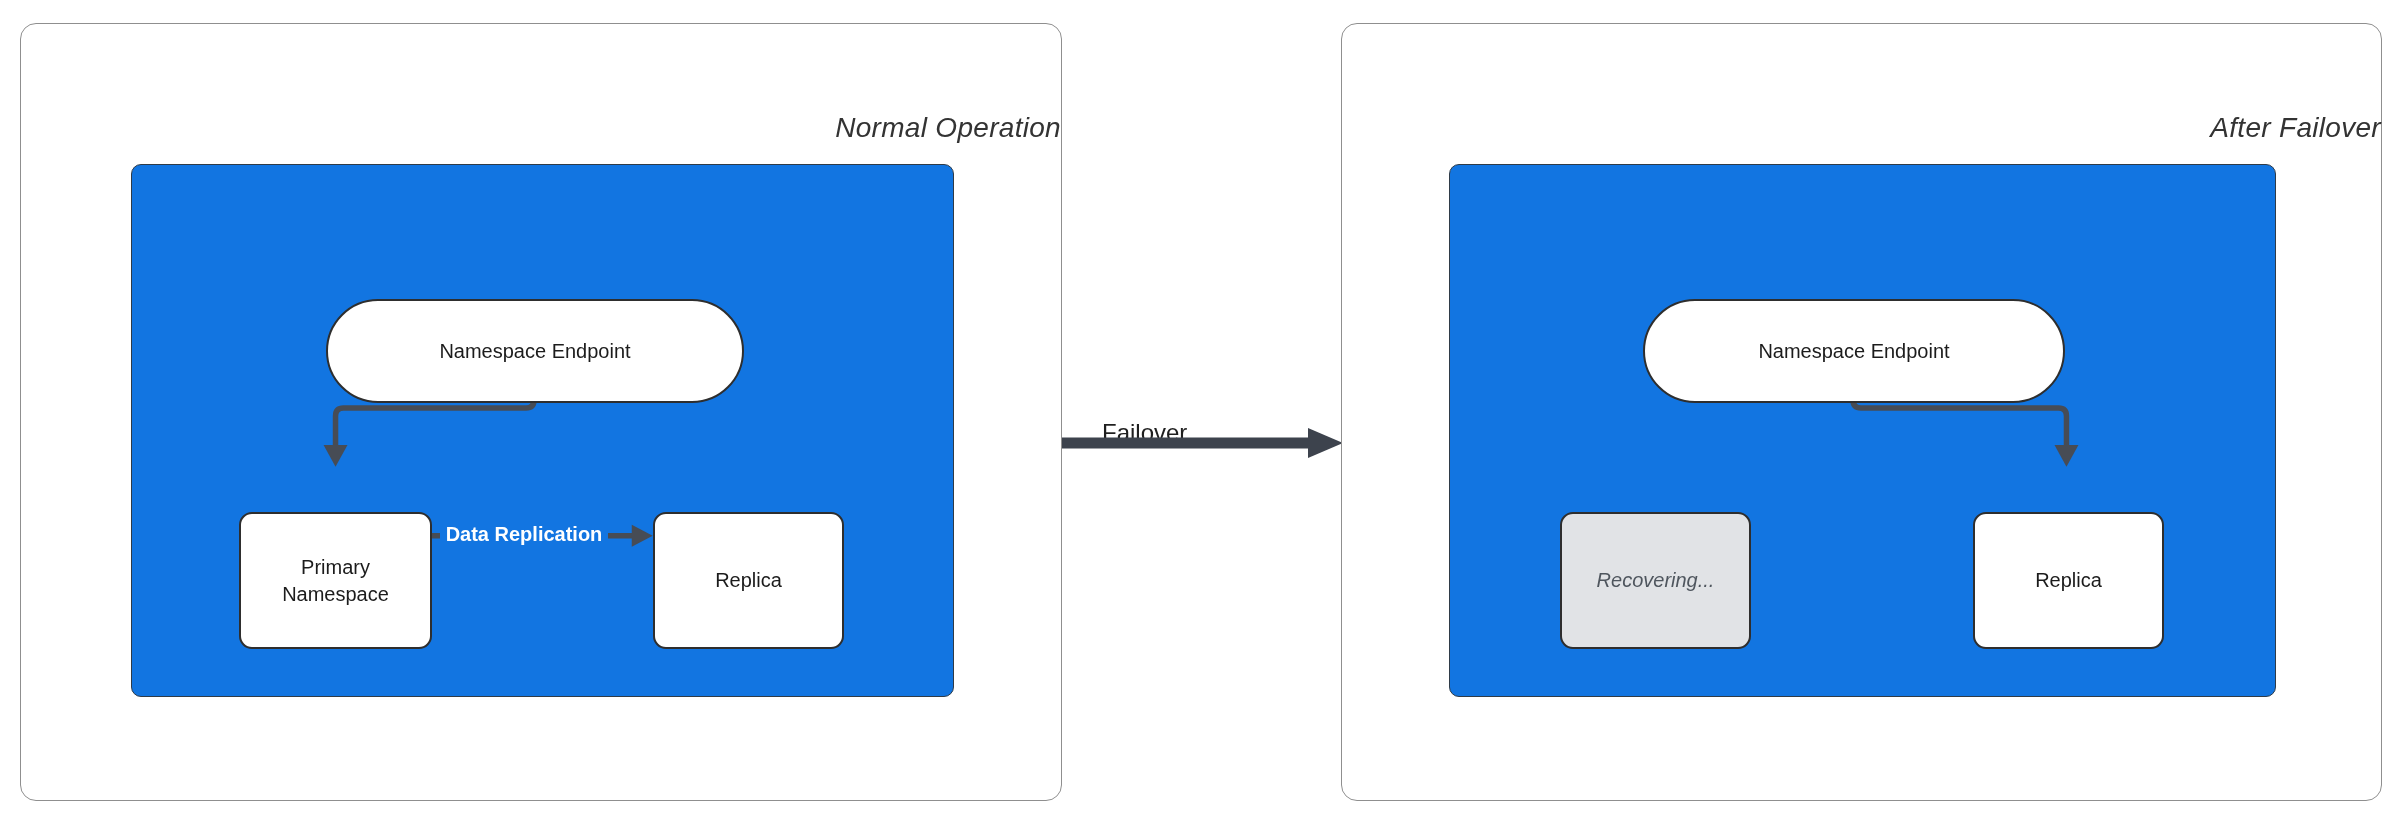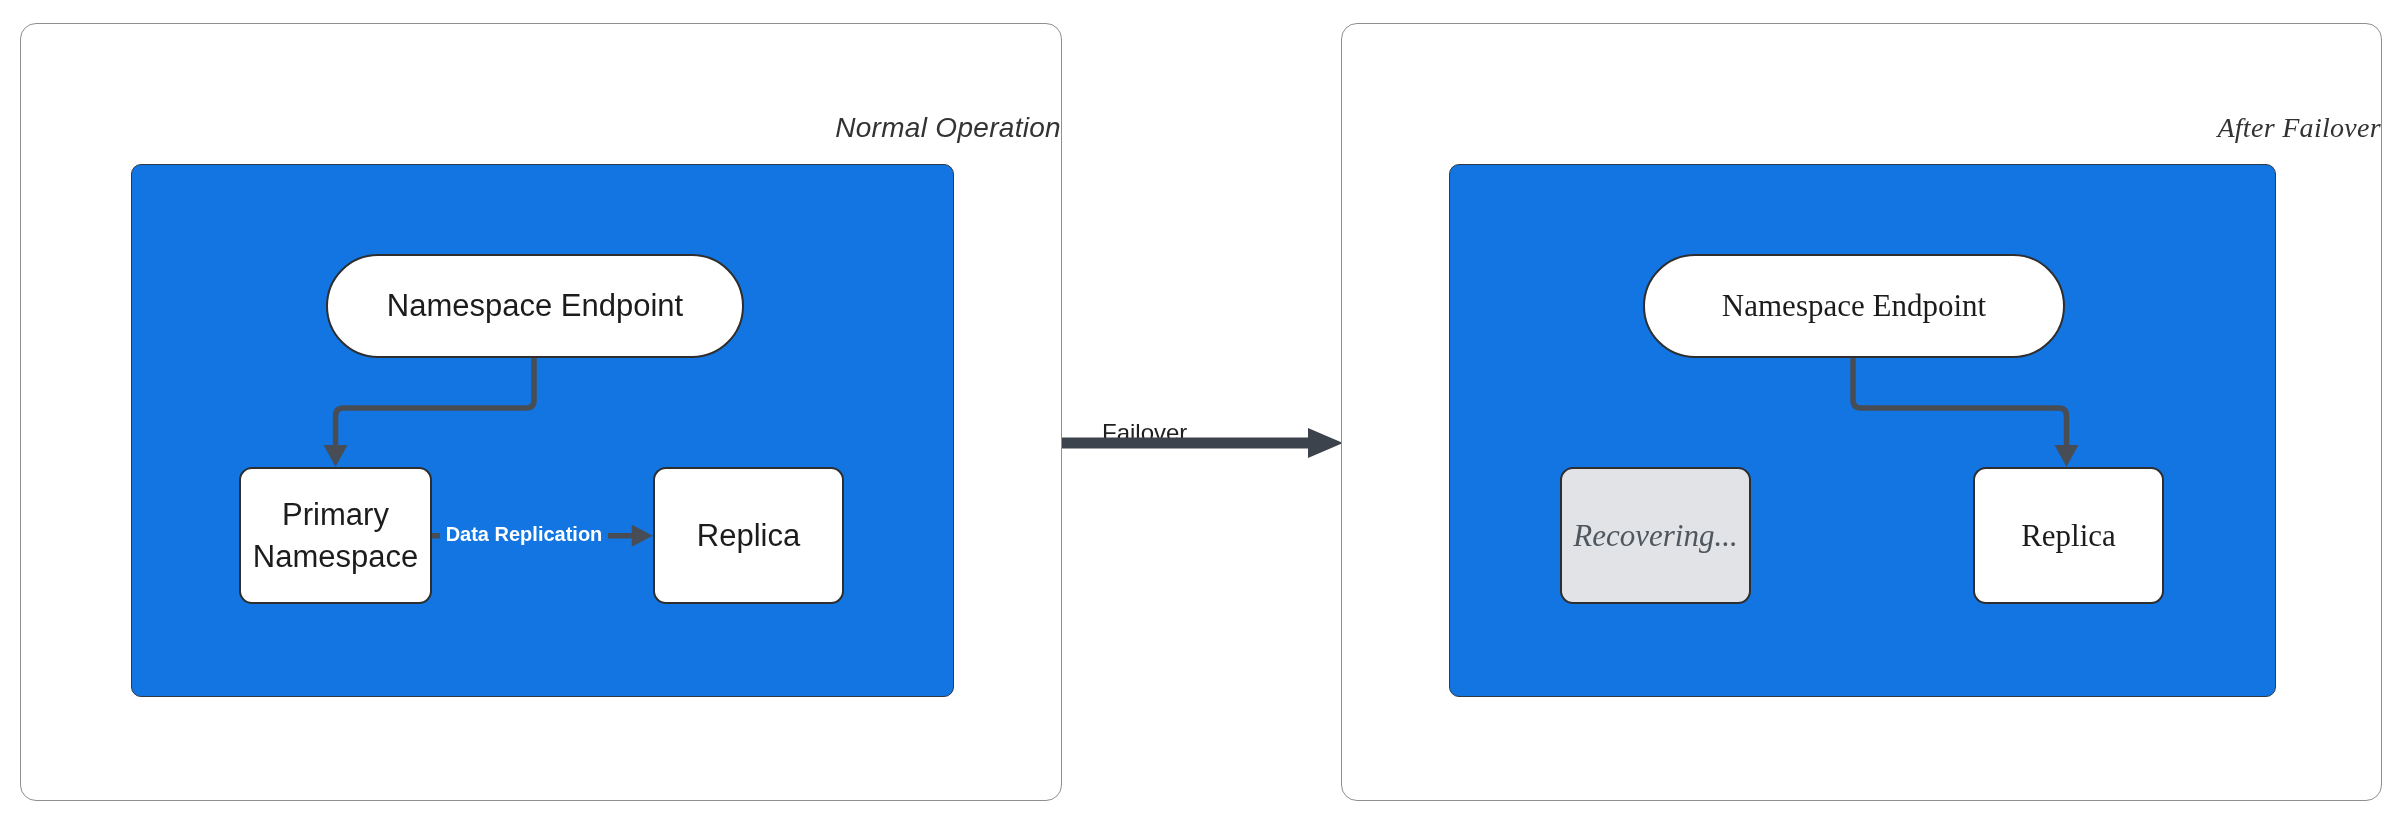--- a/index.html
+++ b/index.html
@@ -21,21 +21,21 @@
     overflow:hidden;
   }
   .panel{
     position:absolute;top:23px;height:778px;
     background:#ffffff;
     border:1.5px solid var(--panel-border);
     border-radius:16px;
     box-sizing:border-box;
   }
   #panel-normal{left:20px;width:1042px;}
-  #panel-failover{left:1341px;width:1041px;font-family:Liberation Serif, serif;}
+  #panel-failover{left:1341px;width:1041px;}
   .panel-title{
     position:absolute;top:88px;left:0;width:100%;
     text-align:right;
     font-size:28px;font-style:italic;
     color:var(--title-text);
     letter-spacing:0.3px;
   }
   .container-box{
     position:absolute;top:140px;
     background:var(--blue);
@@ -45,22 +45,23 @@
   }
   #container-normal{left:110px;width:823px;height:533px;}
   #container-failover{left:107px;width:827px;height:533px;}
   .node{
     position:absolute;box-sizing:border-box;
     display:flex;align-items:center;justify-content:center;
     text-align:center;
     background:#ffffff;
     border:2.5px solid var(--node-border);
     color:var(--node-text);
-    font-size:31px;line-height:1.35;
+    font-size:20px;line-height:1.35;
     padding:8px 10px;
+    margin-top:45px;
   }
   .pill{border-radius:52px;}
   .rect{border-radius:13px;}
   
   #node-endpoint-normal{left:305px;top:230px;width:418px;height:104px;}
   #node-primary{left:218px;top:443px;width:193px;height:137px;}
   #node-replica-normal{left:632px;top:443px;width:191px;height:137px;}
   
   #node-endpoint-failover{left:301px;top:230px;width:422px;height:104px;}
   #node-recovering{left:218px;top:443px;width:191px;height:137px;

